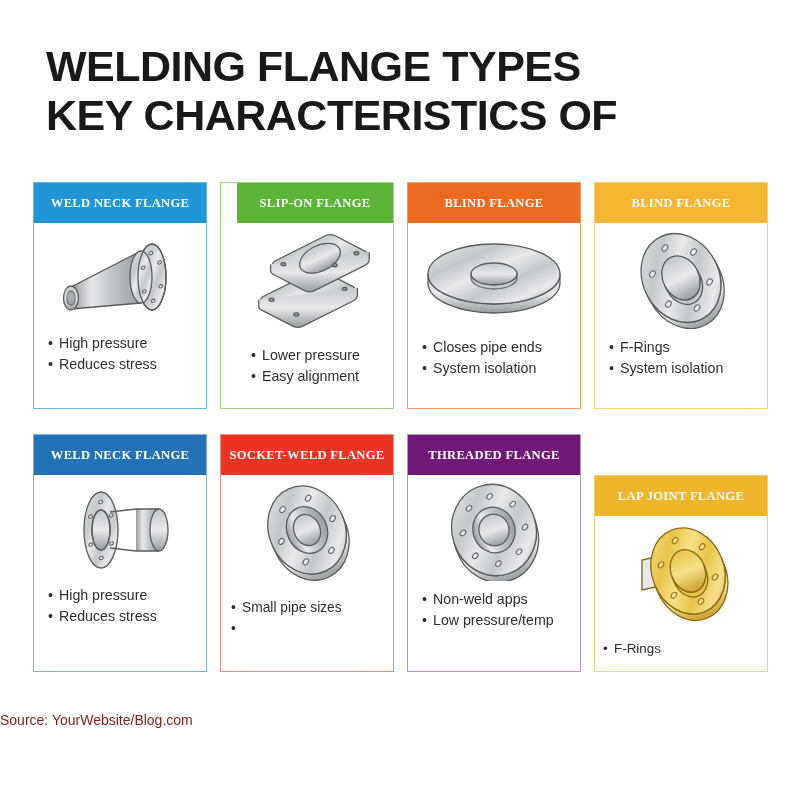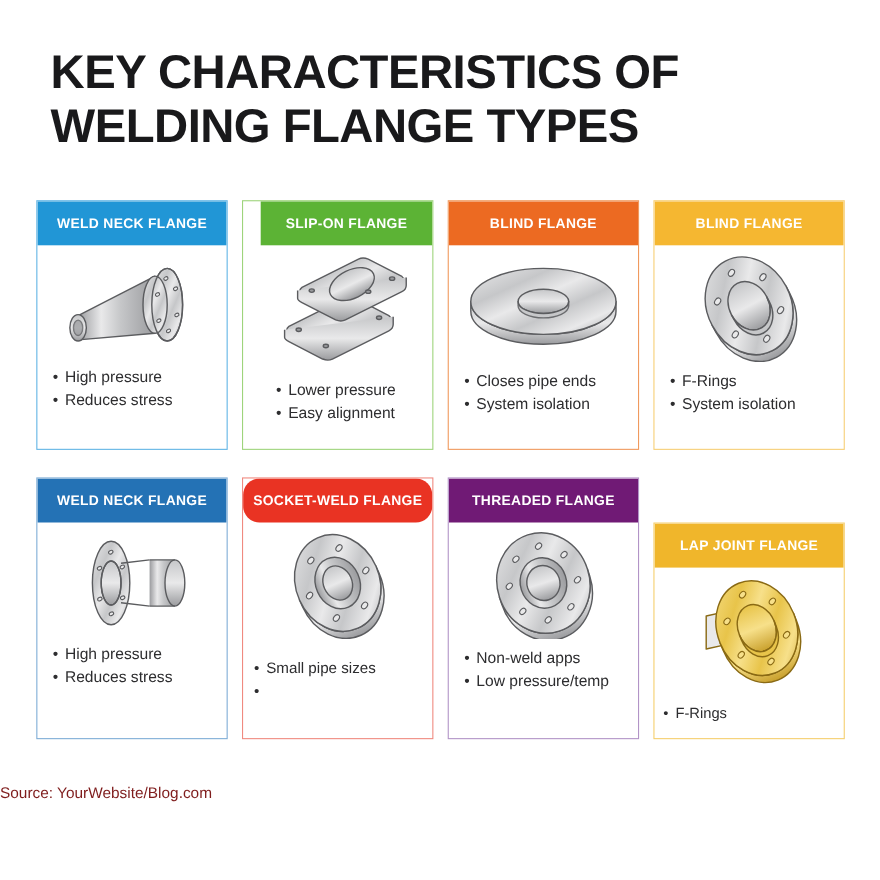--- a/index.html
+++ b/index.html
@@ -66,20 +66,21 @@
     align-items: center;
     justify-content: center;
     color: #ffffff;
     font-size: 12.6px;
     font-weight: bold;
     letter-spacing: 0.3px;
     text-transform: uppercase;
     text-align: center;
     padding: 0 4px;
     white-space: nowrap;
+    font-family: Liberation Serif, serif;
   }
   .card-body {
     flex: 1;
     display: flex;
     flex-direction: column;
     align-items: center;
     padding: 0;
     position: relative;
   }
   .art {
@@ -124,22 +125,22 @@
     font-size: 14px;
     color: #7f1d1d;
   }
 </style>
 </head>
 <body>
 
 <div class="poster">
 
   <div class="title-block">
+    <div class="title-line">WELDING FLANGE TYPES</div>
     <div class="title-line">KEY CHARACTERISTICS OF</div>
-    <div class="title-line">WELDING FLANGE TYPES</div>
   </div>
 
   <div class="grid" id="card-grid">
       <div class="card" style="border-color: rgb(98, 181, 229);">
         <div class="card-header" style="background: rgb(33, 150, 214);">WELD NECK FLANGE</div>
         <div class="card-body">
           <div class="art">
             <svg width="158" height="102" viewBox="0 0 158 102">
   <defs>
     <linearGradient id="g10" x1="0" y1="0" x2="1" y2="1">
@@ -398,21 +399,21 @@
               <span class="bullet-text">High pressure</span>
             </div>
             <div class="bullet-row">
               <span class="bullet-dot">•</span>
               <span class="bullet-text">Reduces stress</span>
             </div>
           </div>
         </div>
       </div>
       <div class="card" style="border-color: rgb(240, 138, 128);">
-        <div class="card-header" style="background: rgb(233, 51, 35); border-radius: 15px;">SOCKET-WELD FLANGE</div>
+        <div class="card-header" style="background: rgb(233, 51, 35);">SOCKET-WELD FLANGE</div>
         <div class="card-body">
           <div class="art">
             <svg width="158" height="102" viewBox="0 0 158 102">
   <defs>
     <linearGradient id="g15" x1="0" y1="0" x2="1" y2="1">
       <stop offset="0%" stop-color="#e9e9ea"></stop>
       <stop offset="28%" stop-color="#c6c7c9"></stop>
       <stop offset="45%" stop-color="#e9e9ea"></stop>
       <stop offset="62%" stop-color="#c6c7c9"></stop>
       <stop offset="80%" stop-color="#e9e9ea"></stop>

